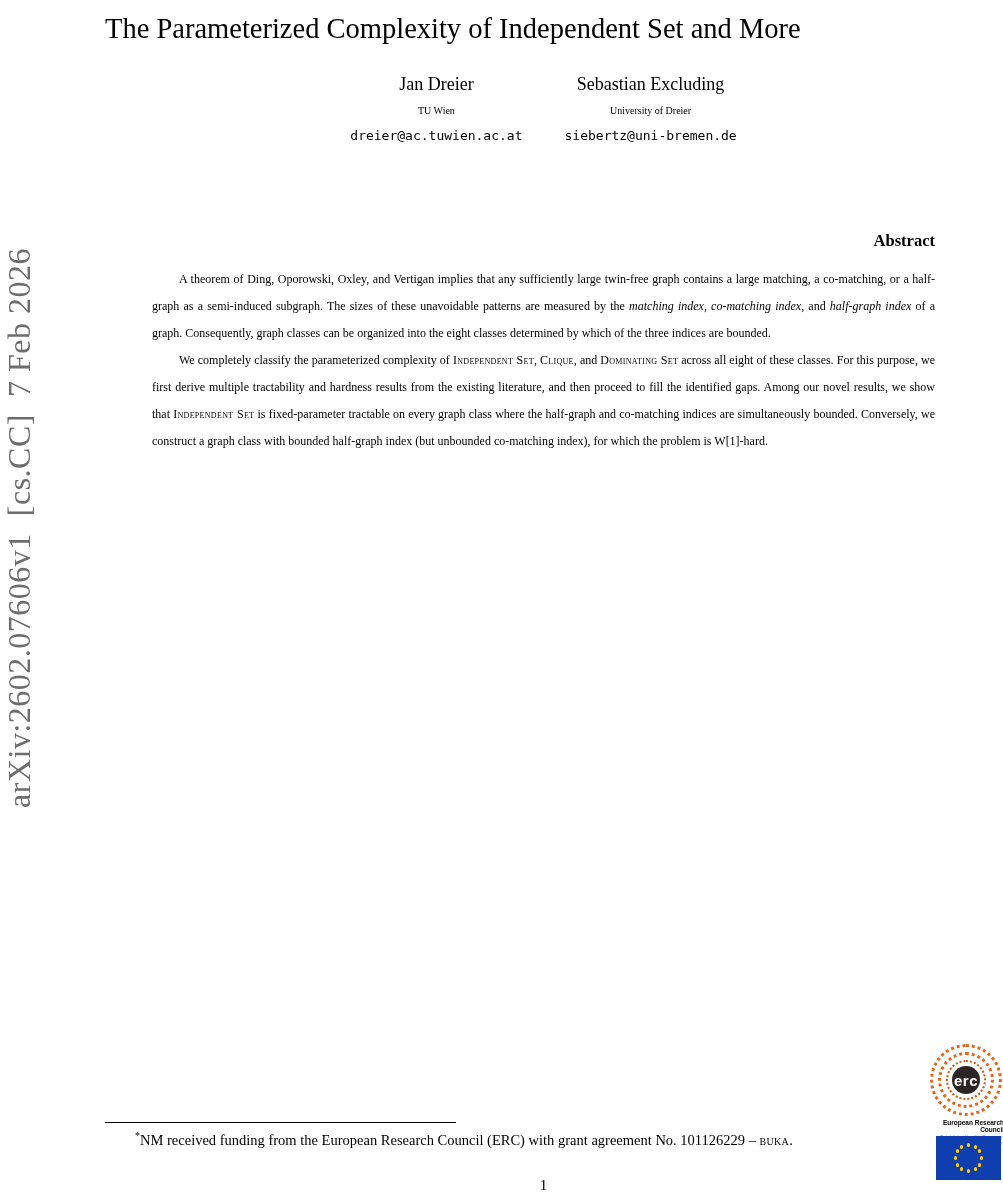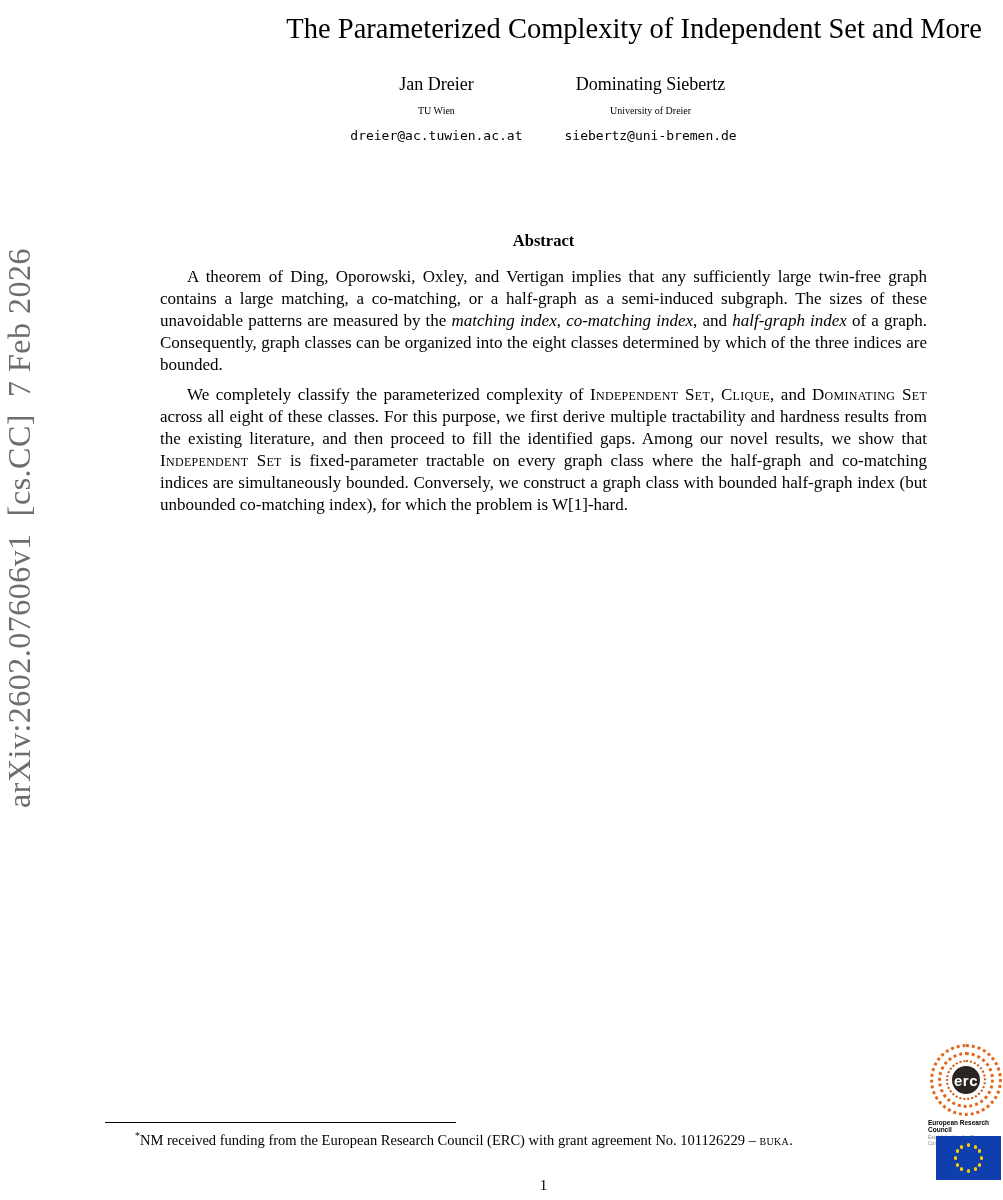--- a/index.html
+++ b/index.html
@@ -28,58 +28,58 @@
     text-align: center;
     letter-spacing: 0.5px;
   }
 
   .content { position: absolute; left: 105px; top: 0; width: 877px; }
 
   .title {
     font-weight: 400;
     font-size: 28.5px;
     line-height: 41px;
-    text-align: right;
+    text-align: left;
     margin-top: 8px;
   }
   .title .title-line { display: block; }
   .title sup { font-size: 15px; line-height: 0; }
 
   .authors { display: flex; justify-content: center; gap: 42px; margin-top: 22px; }
   .author { text-align: center; }
   .author-name  { font-size: 18px;   line-height: 26px; }
   .author-affil { font-size: 10px; line-height: 23px; margin-top: 2px; }
   .author-email { font-family: "DejaVu Sans Mono", monospace; font-size: 13px; line-height: 22px; margin-top: 3px; }
 
   .abstract { margin: 84px 47px 0 47px; }
-  .abstract-heading { text-align: center; font-weight: 700; font-size: 16.5px; margin-bottom: 15px; }
+  .abstract-heading { text-align: right; font-weight: 700; font-size: 16.5px; margin-bottom: 15px; }
   .abs-p {
-    margin: 8px;
+    margin: 0;
     text-indent: 27px;
     text-align: justify;
-    font-size: 17px;
-    line-height: 22px;
+    font-size: 12px;
+    line-height: 27px;
   }
   .seg-i  { font-style: italic; }
   .seg-sc { font-variant: small-caps; letter-spacing: 0.3px; }
 
   .footnote-rule { position: absolute; left: 105px; top: 1122px; width: 351px; border-top: 1.3px solid #000; }
   .footnote {
     position: absolute;
     left: 118px;
     top: 1130px;
     width: 812px;
     font-size: 14.5px;
     line-height: 21px;
     text-indent: 17px;
   }
   .fn-marker { font-size: 10px; vertical-align: super; line-height: 0; }
 
   
-  .erc-block { position: absolute; left: 928px; top: 1044px; width: 76px; text-align: left; font-family: "Liberation Sans", sans-serif; }
+  .erc-block { position: absolute; left: 928px; top: 1044px; width: 76px; text-align: right; font-family: "Liberation Sans", sans-serif; }
   .erc-circle { position: relative; width: 72px; height: 72px; margin: 0 auto; }
   .erc-dots { position: absolute; border-radius: 50%; }
   .d1 { inset: 0;    border: 3px dotted #e4661c; }
   .d2 { inset: 8px;  border: 3px dotted #e4661c; }
   .d3 { inset: 16px; border: 2px dotted #d4540e; }
   .erc-center {
     position: absolute; inset: 22px; border-radius: 50%;
     background: #2b2523; color: #ffffff;
     display: flex; align-items: center; justify-content: center;
     font-size: 15px; font-weight: 700; letter-spacing: 0.5px;
@@ -114,21 +114,21 @@
       <span class="title-line">The Parameterized Complexity of Independent Set and More</span>
     </h1>
 
     <div class="authors">
       <div class="author">
         <div class="author-name">Jan Dreier</div>
         <div class="author-affil">TU Wien</div>
         <div class="author-email">dreier@ac.tuwien.ac.at</div>
       </div>
       <div class="author">
-        <div class="author-name">Dominating Siebertz</div>
+        <div class="author-name">Sebastian Excluding</div>
         <div class="author-affil">University of Dreier</div>
         <div class="author-email">siebertz@uni-bremen.de</div>
       </div>
     </div>
 
     <div class="abstract">
       <div class="abstract-heading">Abstract</div>
       <p class="abs-p"><span>A theorem of Ding, Oporowski, Oxley, and Vertigan implies that any sufficiently large twin-free graph contains a large matching, a co-matching, or a half-graph as a semi-induced subgraph. The sizes of these unavoidable patterns are measured by the </span><span class="seg-i">matching index</span><span>, </span><span class="seg-i">co-matching index</span><span>, and </span><span class="seg-i">half-graph index</span><span> of a graph. Consequently, graph classes can be organized into the eight classes determined by which of the three indices are bounded.</span></p>
       <p class="abs-p"><span>We completely classify the parameterized complexity of </span><span class="seg-sc">Independent Set</span><span>, </span><span class="seg-sc">Clique</span><span>, and </span><span class="seg-sc">Dominating Set</span><span> across all eight of these classes. For this purpose, we first derive multiple tractability and hardness results from the existing literature, and then proceed to fill the identified gaps. Among our novel results, we show that </span><span class="seg-sc">Independent Set</span><span> is fixed-parameter tractable on every graph class where the half-graph and co-matching indices are simultaneously bounded. Conversely, we construct a graph class with bounded half-graph index (but unbounded co-matching index), for which the problem is W[1]-hard.</span></p>
     </div>

